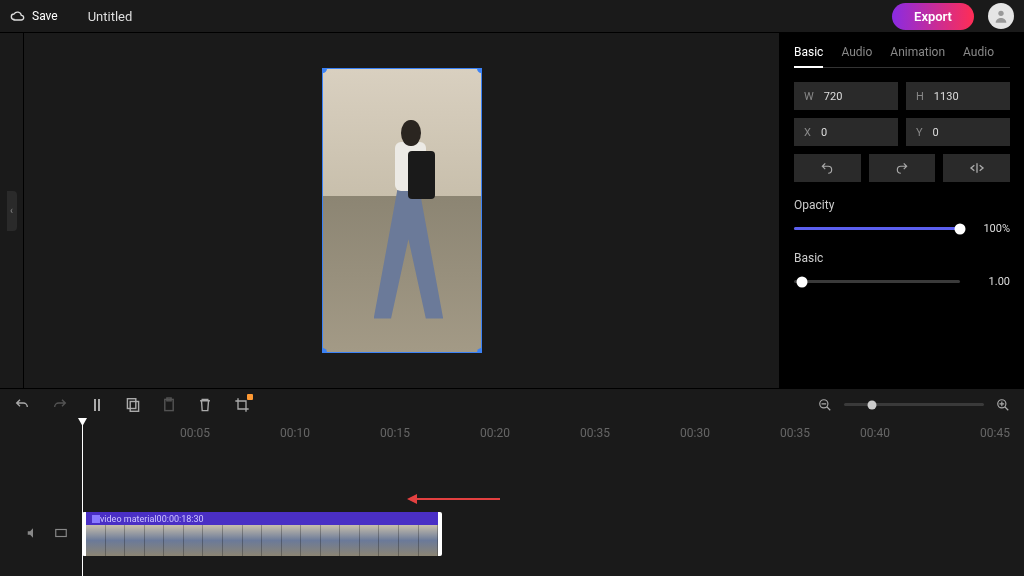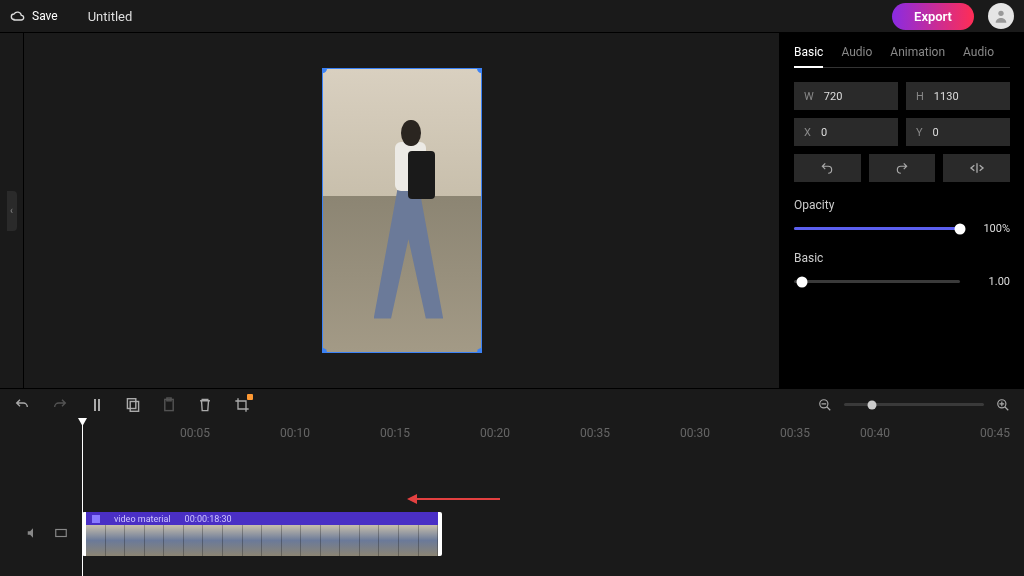--- a/index.html
+++ b/index.html
@@ -59,21 +59,21 @@
 .zoom-thumb { position: absolute; left: 20%; top: 50%; transform: translate(-50%,-50%); width: 9px; height: 9px; background: #ccc; border-radius: 50%; }
 
 .timeline { background: #1a1a1a; position: relative; height: 156px; }
 .ruler { height: 22px; position: relative; font-size: 12px; color: #666; }
 .ruler-mark { position: absolute; top: 6px; }
 .playhead { position: absolute; left: 82px; top: 0; bottom: 0; width: 1px; background: #fff; z-index: 5; }
 .playhead::before { content:''; position:absolute; top:-2px; left:-4px; width:9px; height:8px; background:#fff; clip-path: polygon(0 0,100% 0,50% 100%); }
 .track-area { position: relative; padding-top: 48px; }
 .track-icons { position: absolute; left: 26px; top: 84px; display: flex; gap: 14px; color: #888; }
 .clip { position: absolute; left: 82px; top: 70px; width: 360px; height: 44px; background: #5b3fd9; border-radius: 2px; border-left: 4px solid #fff; border-right: 4px solid #fff; overflow: hidden; }
-.clip-header { height: 13px; background: #4a2fc5; font-size: 9px; color: #cfc6ff; padding: 0 6px; display: flex; align-items: center; gap: 14px; }
+.clip-header { height: 13px; background: #4a2fc5; font-size: 9px; color: #cfc6ff; padding: 0 6px; display: flex; align-items: center; gap: 0; }
 .clip-thumbs { height: 31px; display: flex; }
 .clip-thumbs div { flex: 1; background: linear-gradient(180deg,#c8bfac 0%,#6b7a99 50%,#8c8573 100%); border-right:1px solid rgba(0,0,0,.25); }
 .red-arrow { position: absolute; left: 410px; top: 56px; width: 90px; height: 2px; background: #e34040; }
 .red-arrow::before { content:''; position:absolute; left:-8px; top:-4px; border:5px solid transparent; border-right:10px solid #e34040; }
 
 svg { display: block; }
 </style>
 </head>
 <body>
 

